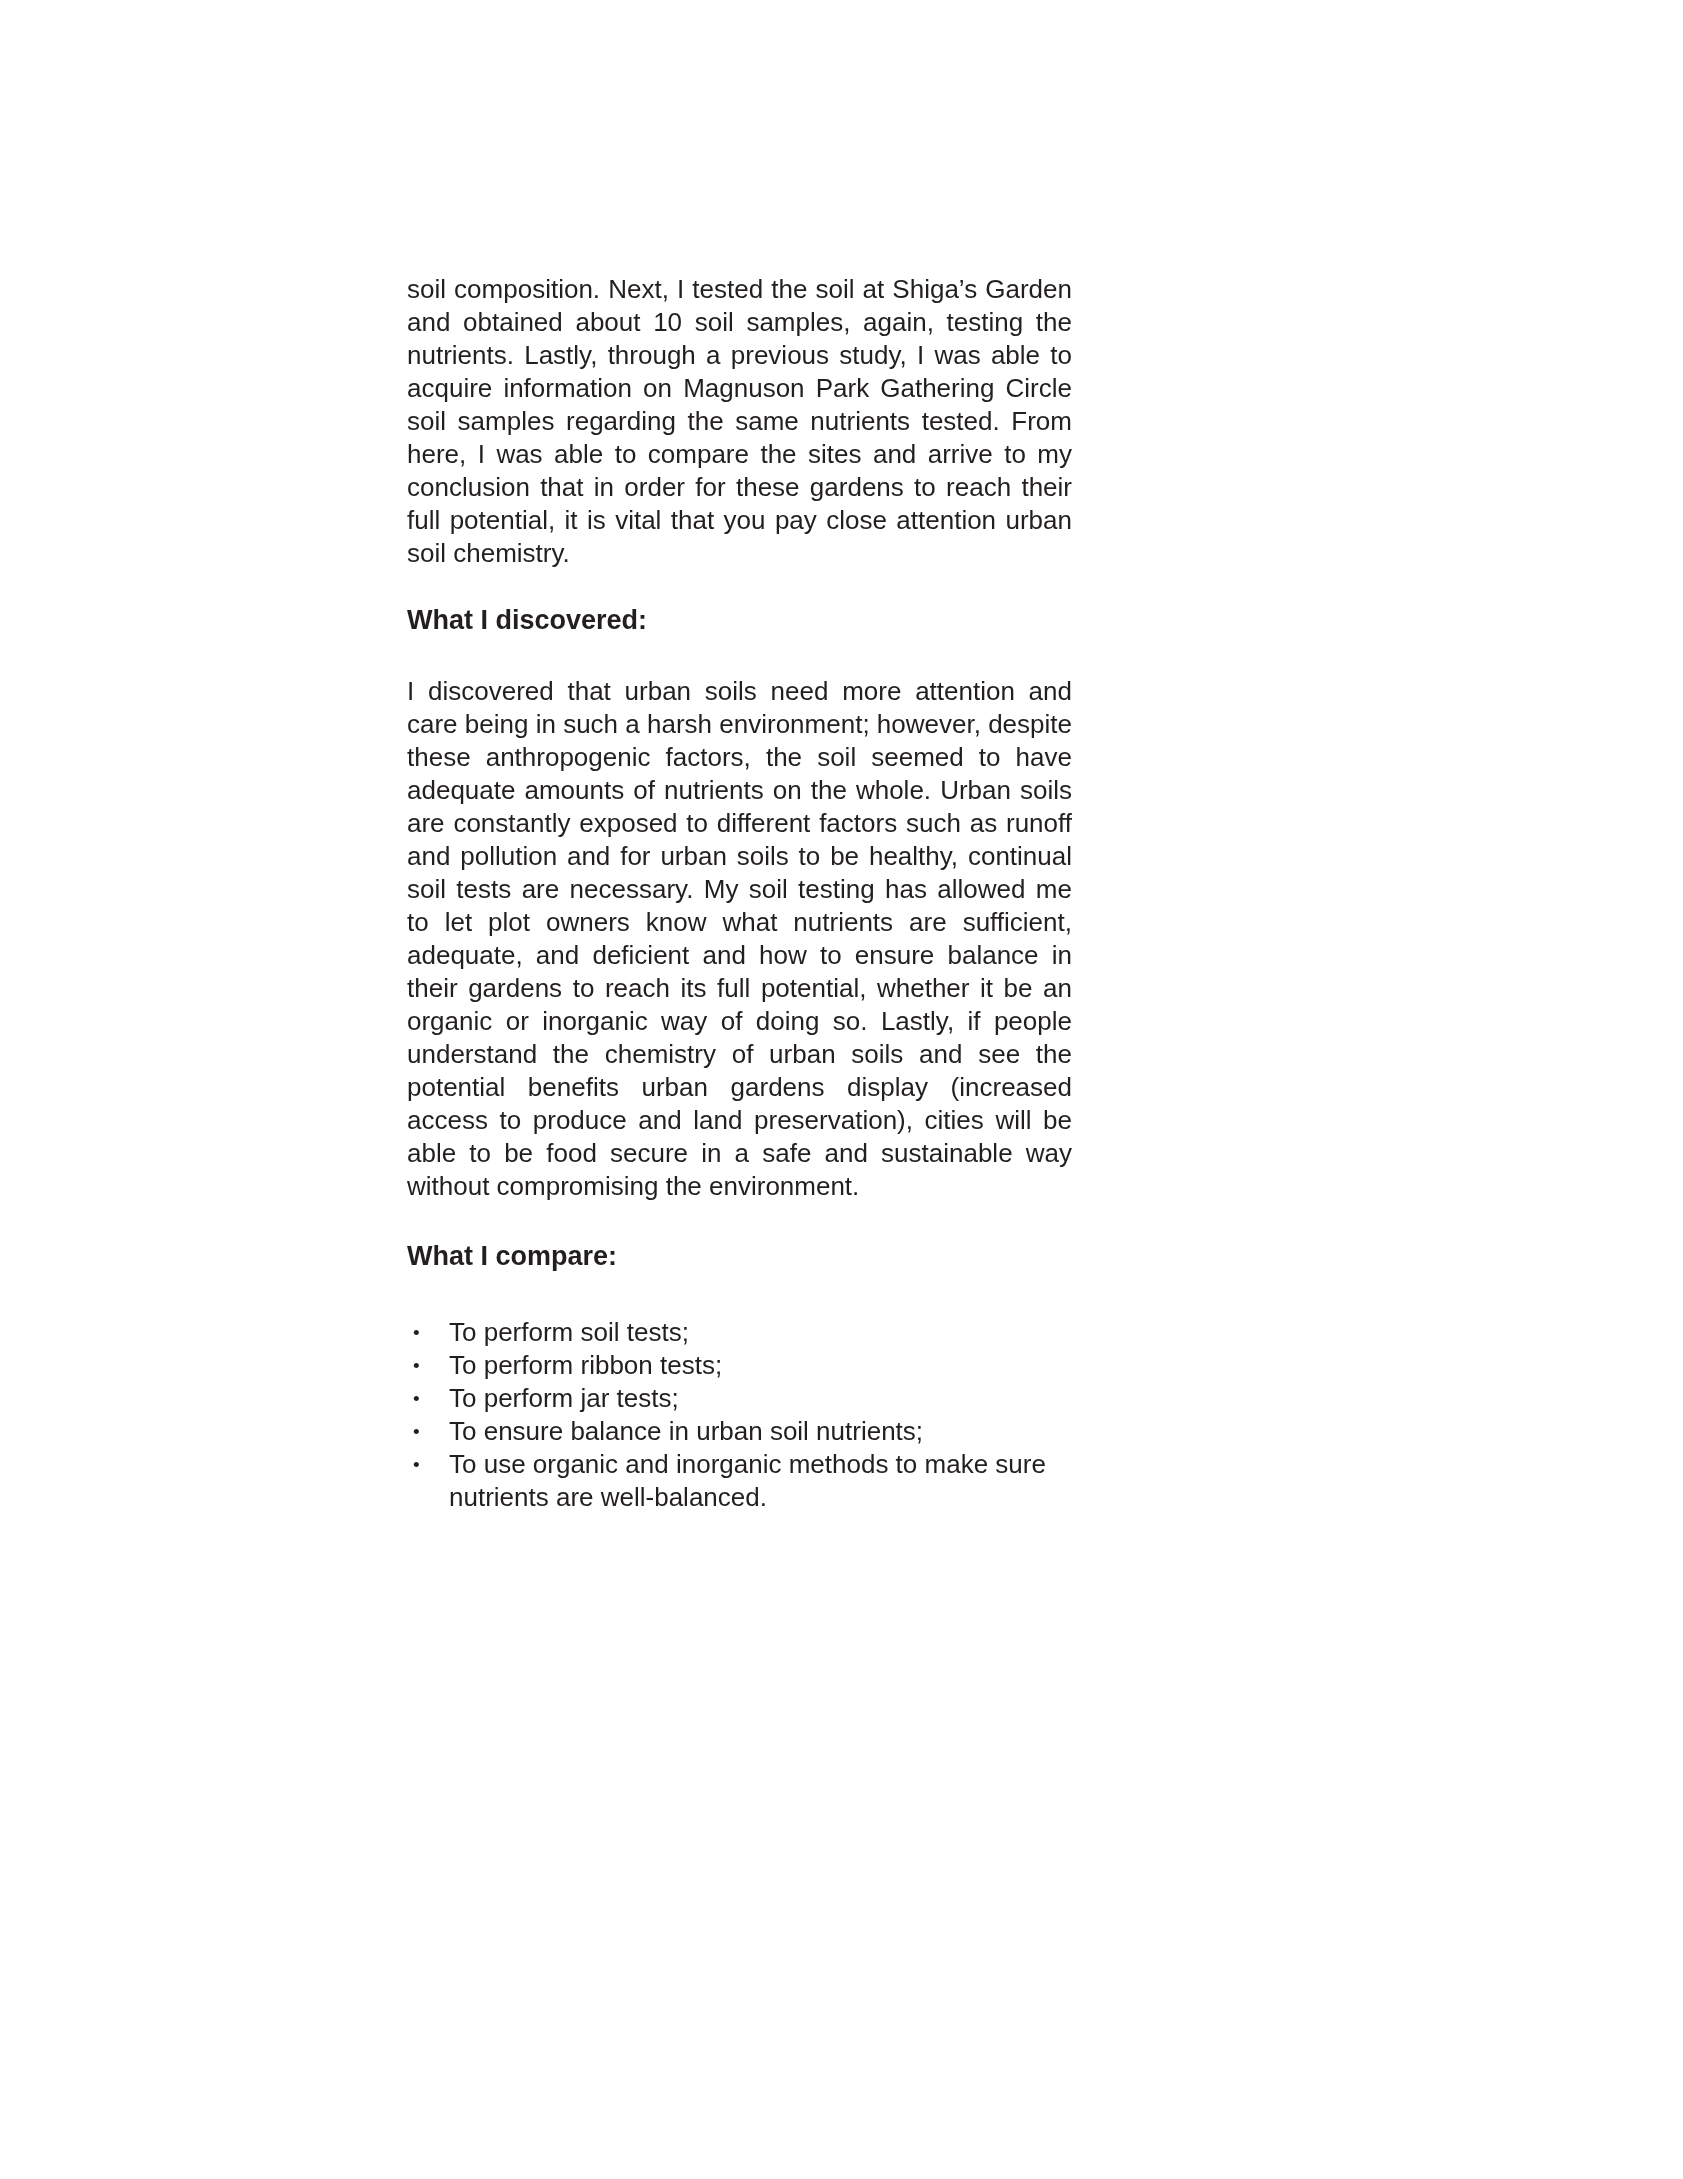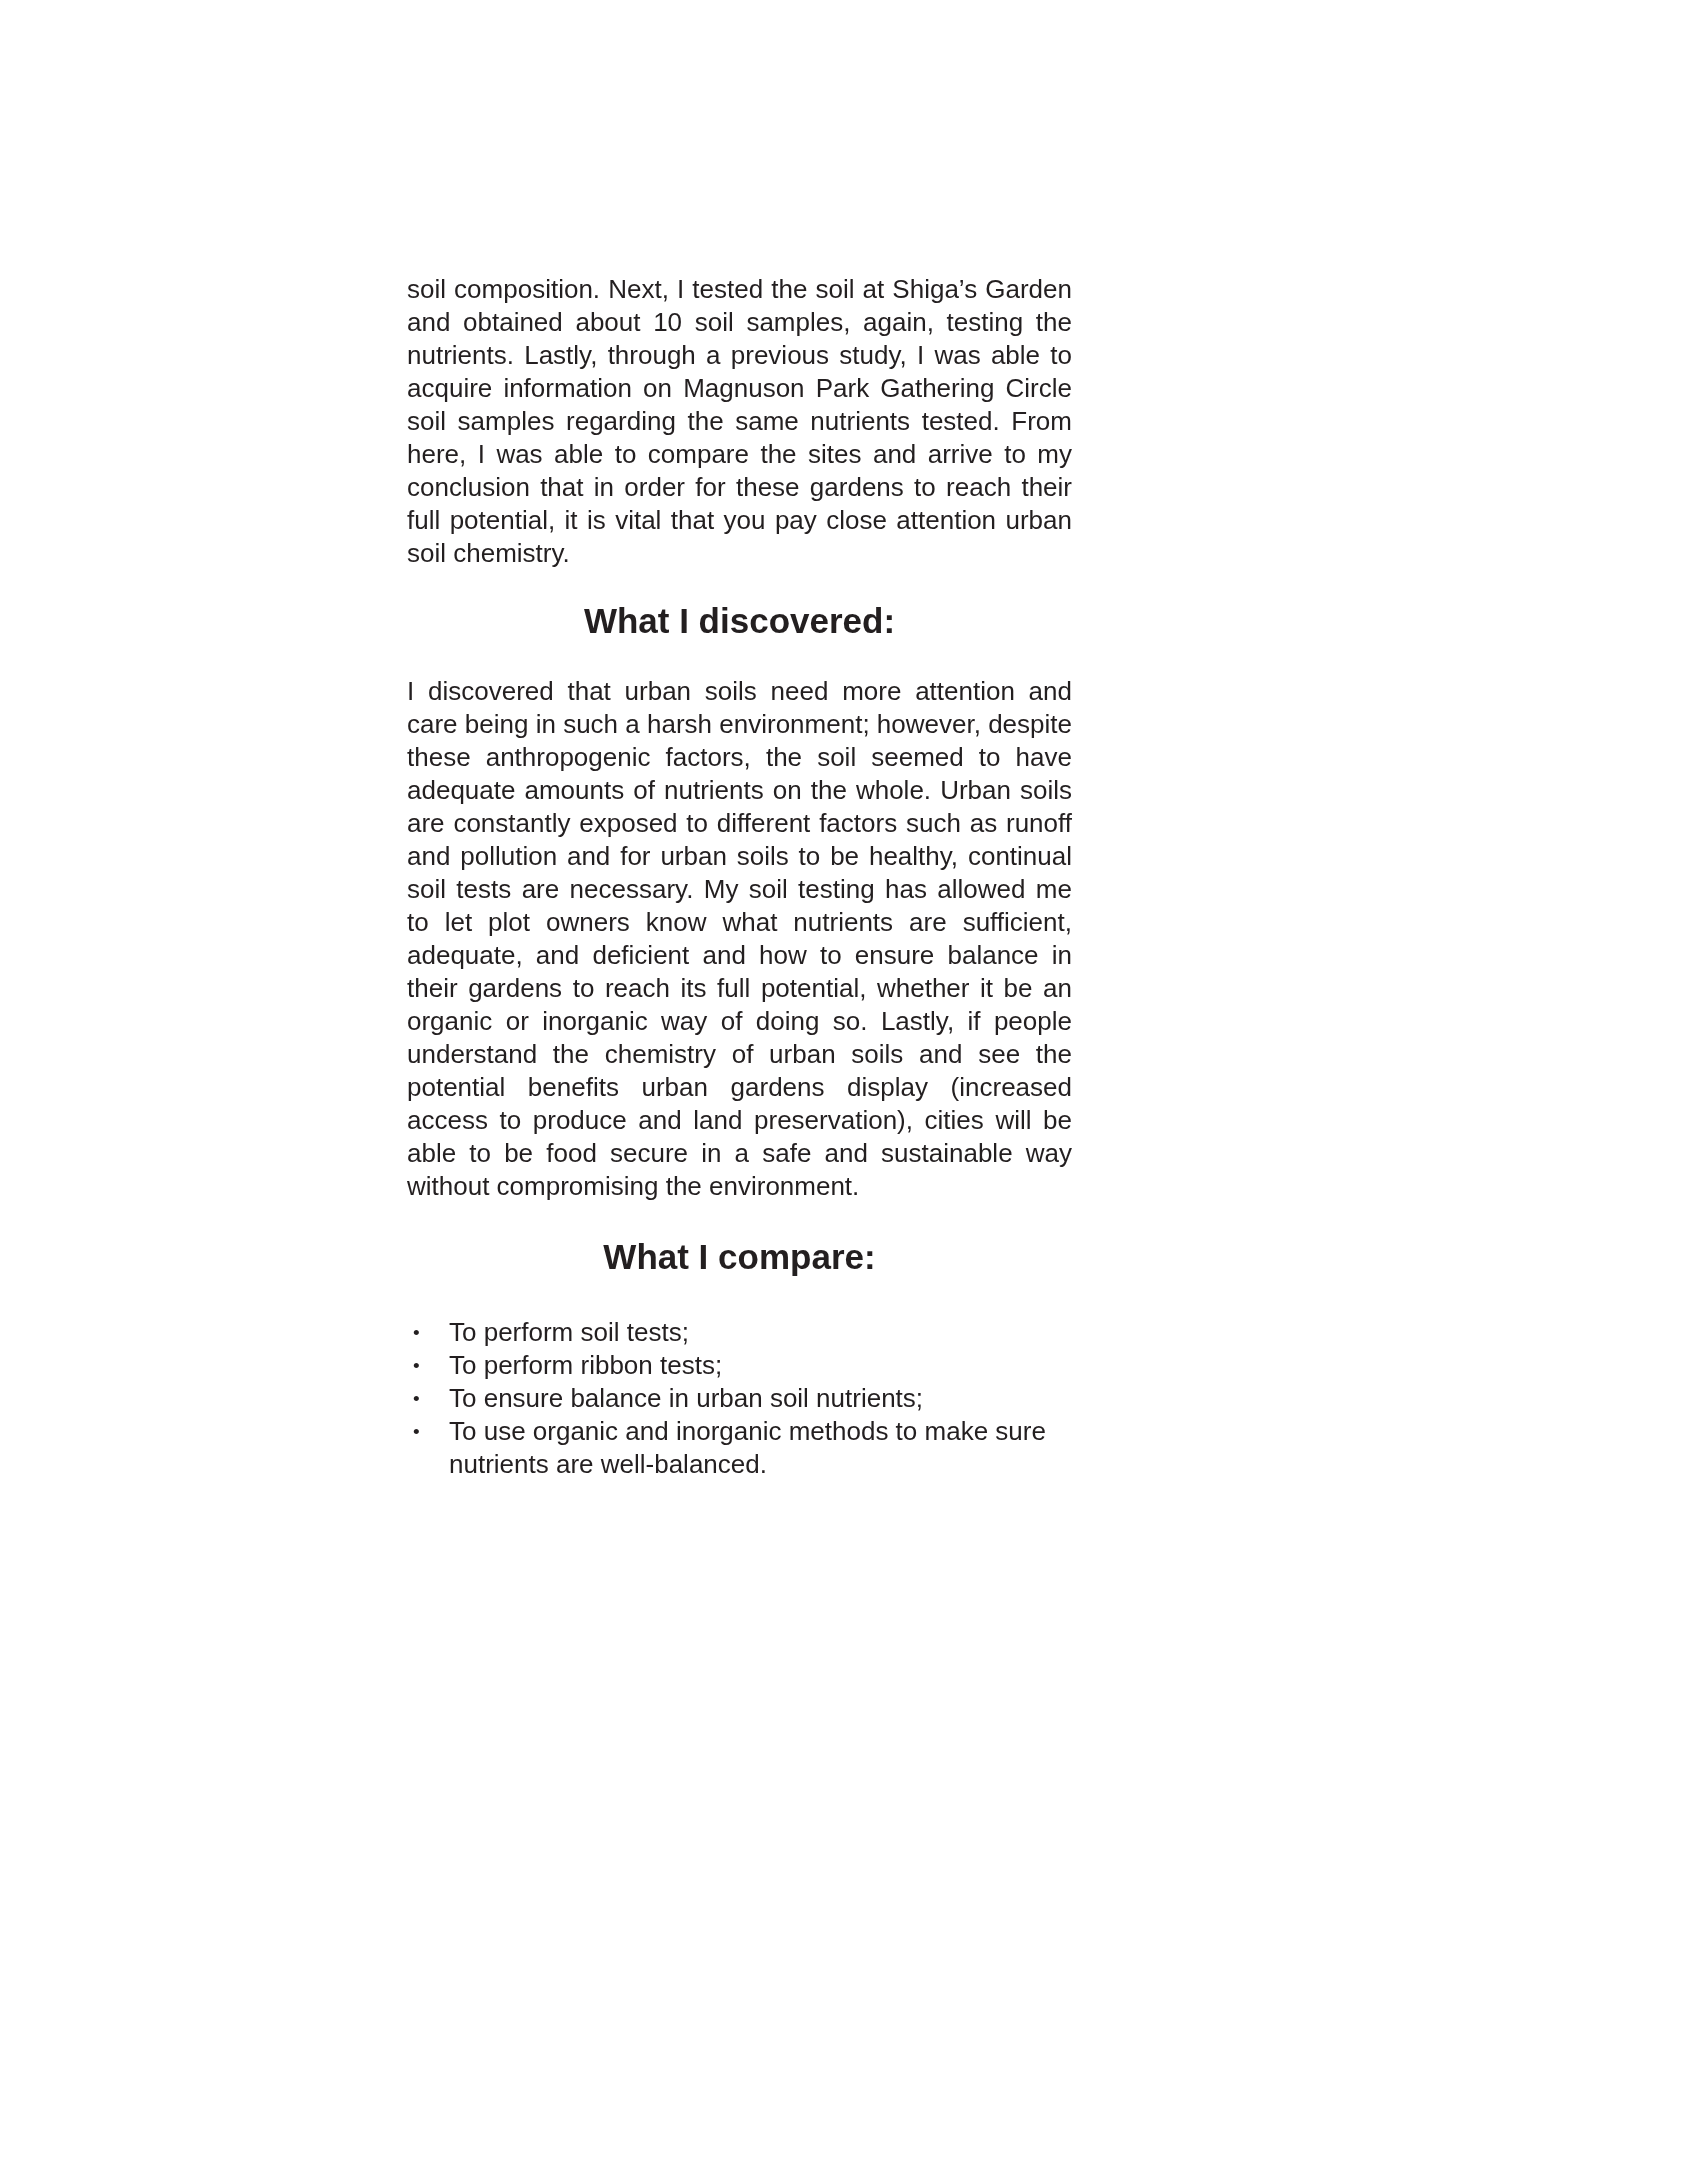--- a/index.html
+++ b/index.html
@@ -24,24 +24,24 @@
     font-size: 26px;
     line-height: 33px;
   }
   .content p {
     margin: 0;
     text-align: justify;
     text-justify: inter-word;
   }
   .heading {
     font-weight: bold;
-    font-size: 35px;
+    font-size: 27px;
     line-height: 33px;
-    text-align: center;
-    margin: 16px;
+    text-align: left;
+    margin: 0;
   }
   .heading.discovered {
     margin-top: 34px;
     margin-bottom: 38px;
   }
   .heading.learned {
     margin-top: 37px;
     margin-bottom: 43px;
   }
   ul.learned-list {
@@ -94,20 +94,21 @@
 
     <div class="heading discovered">What I discovered:</div>
 
     <p>I discovered that urban soils need more attention and care being in such a harsh environment; however, despite these anthropogenic factors, the soil seemed to have adequate amounts of nutrients on the whole. Urban soils are constantly exposed to different factors such as runoff and pollution and for urban soils to be healthy, continual soil tests are necessary. My soil testing has allowed me to let plot owners know what nutrients are sufficient, adequate, and deficient and how to ensure balance in their gardens to reach its full potential, whether it be an organic or inorganic way of doing so. Lastly, if people understand the chemistry of urban soils and see the potential benefits urban gardens display (increased access to produce and land preservation), cities will be able to be food secure in a safe and sustainable way without compromising the environment.</p>
 
     <div class="heading learned">What I compare:</div>
 
     <ul class="learned-list">
       <li>To perform soil tests;</li>
       <li>To perform ribbon tests;</li>
+      <li>To perform jar tests;</li>
       <li>To ensure balance in urban soil nutrients;</li>
       <li>To use organic and inorganic methods to make sure nutrients are well-balanced.</li>
     </ul>
 
   </div>
 
   <div class="accent-bar" style="background: rgb(196, 80, 46);"></div>
 
   <div class="page-number">page |2</div>
 

